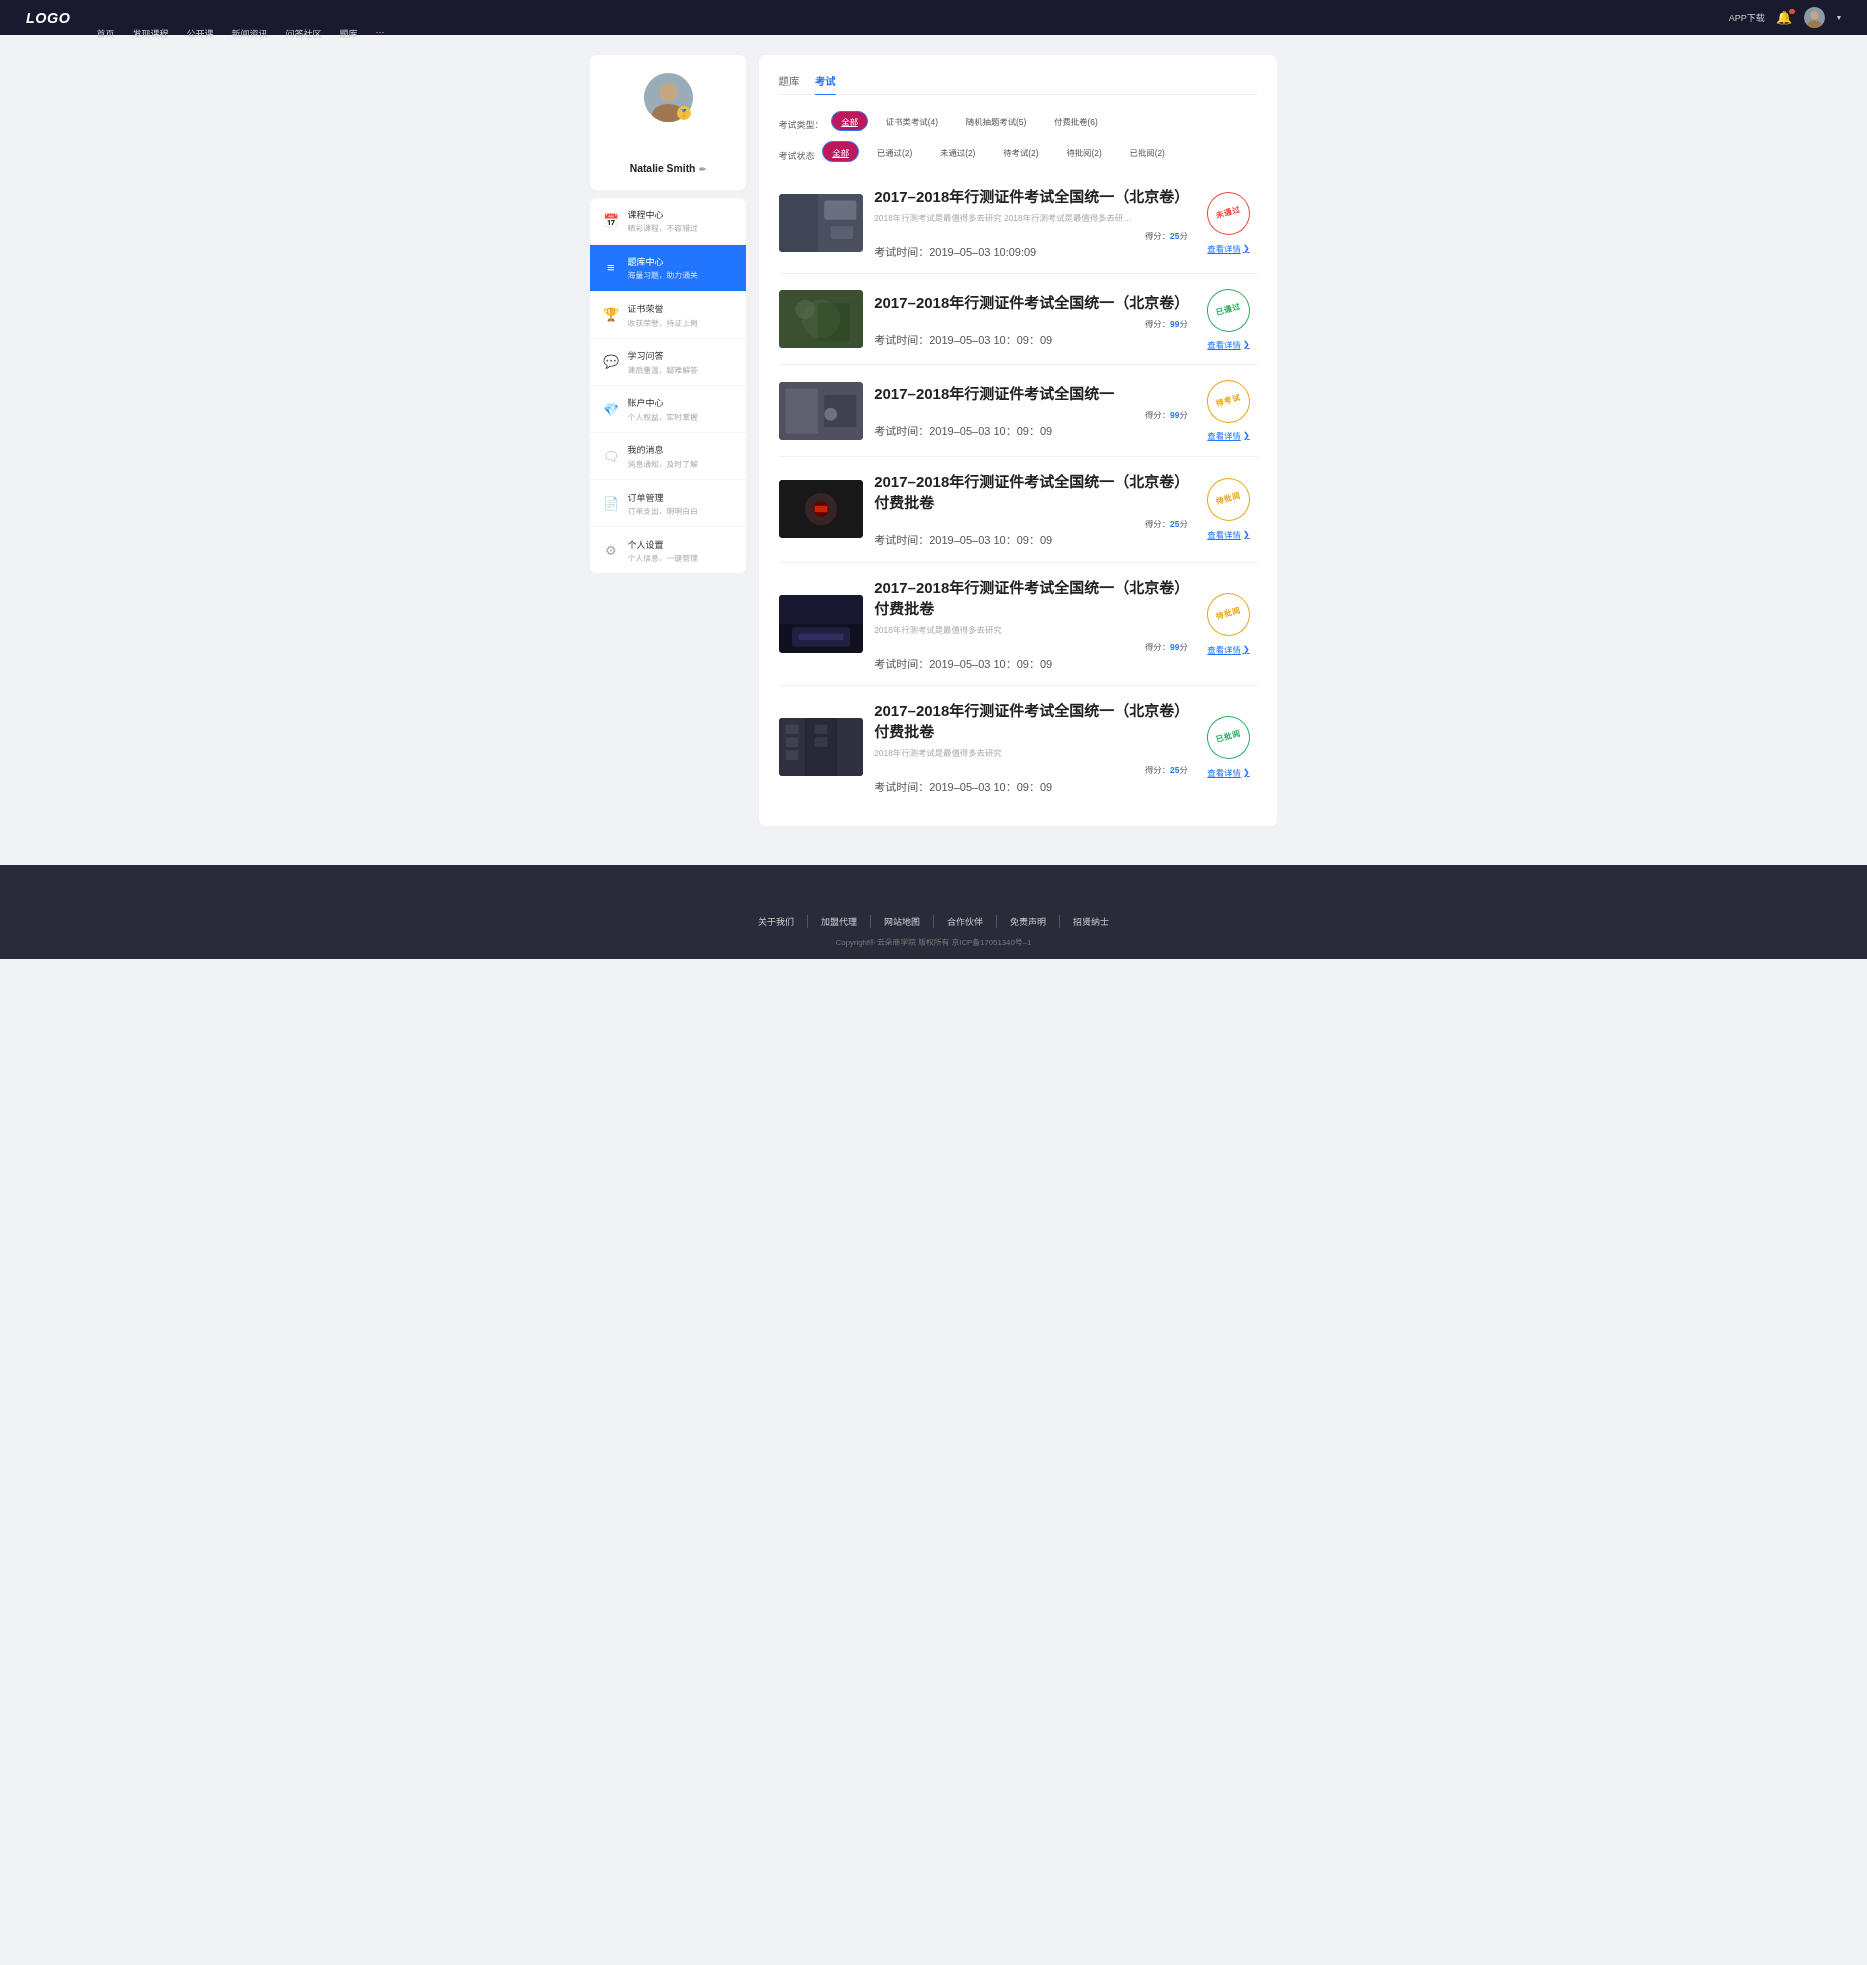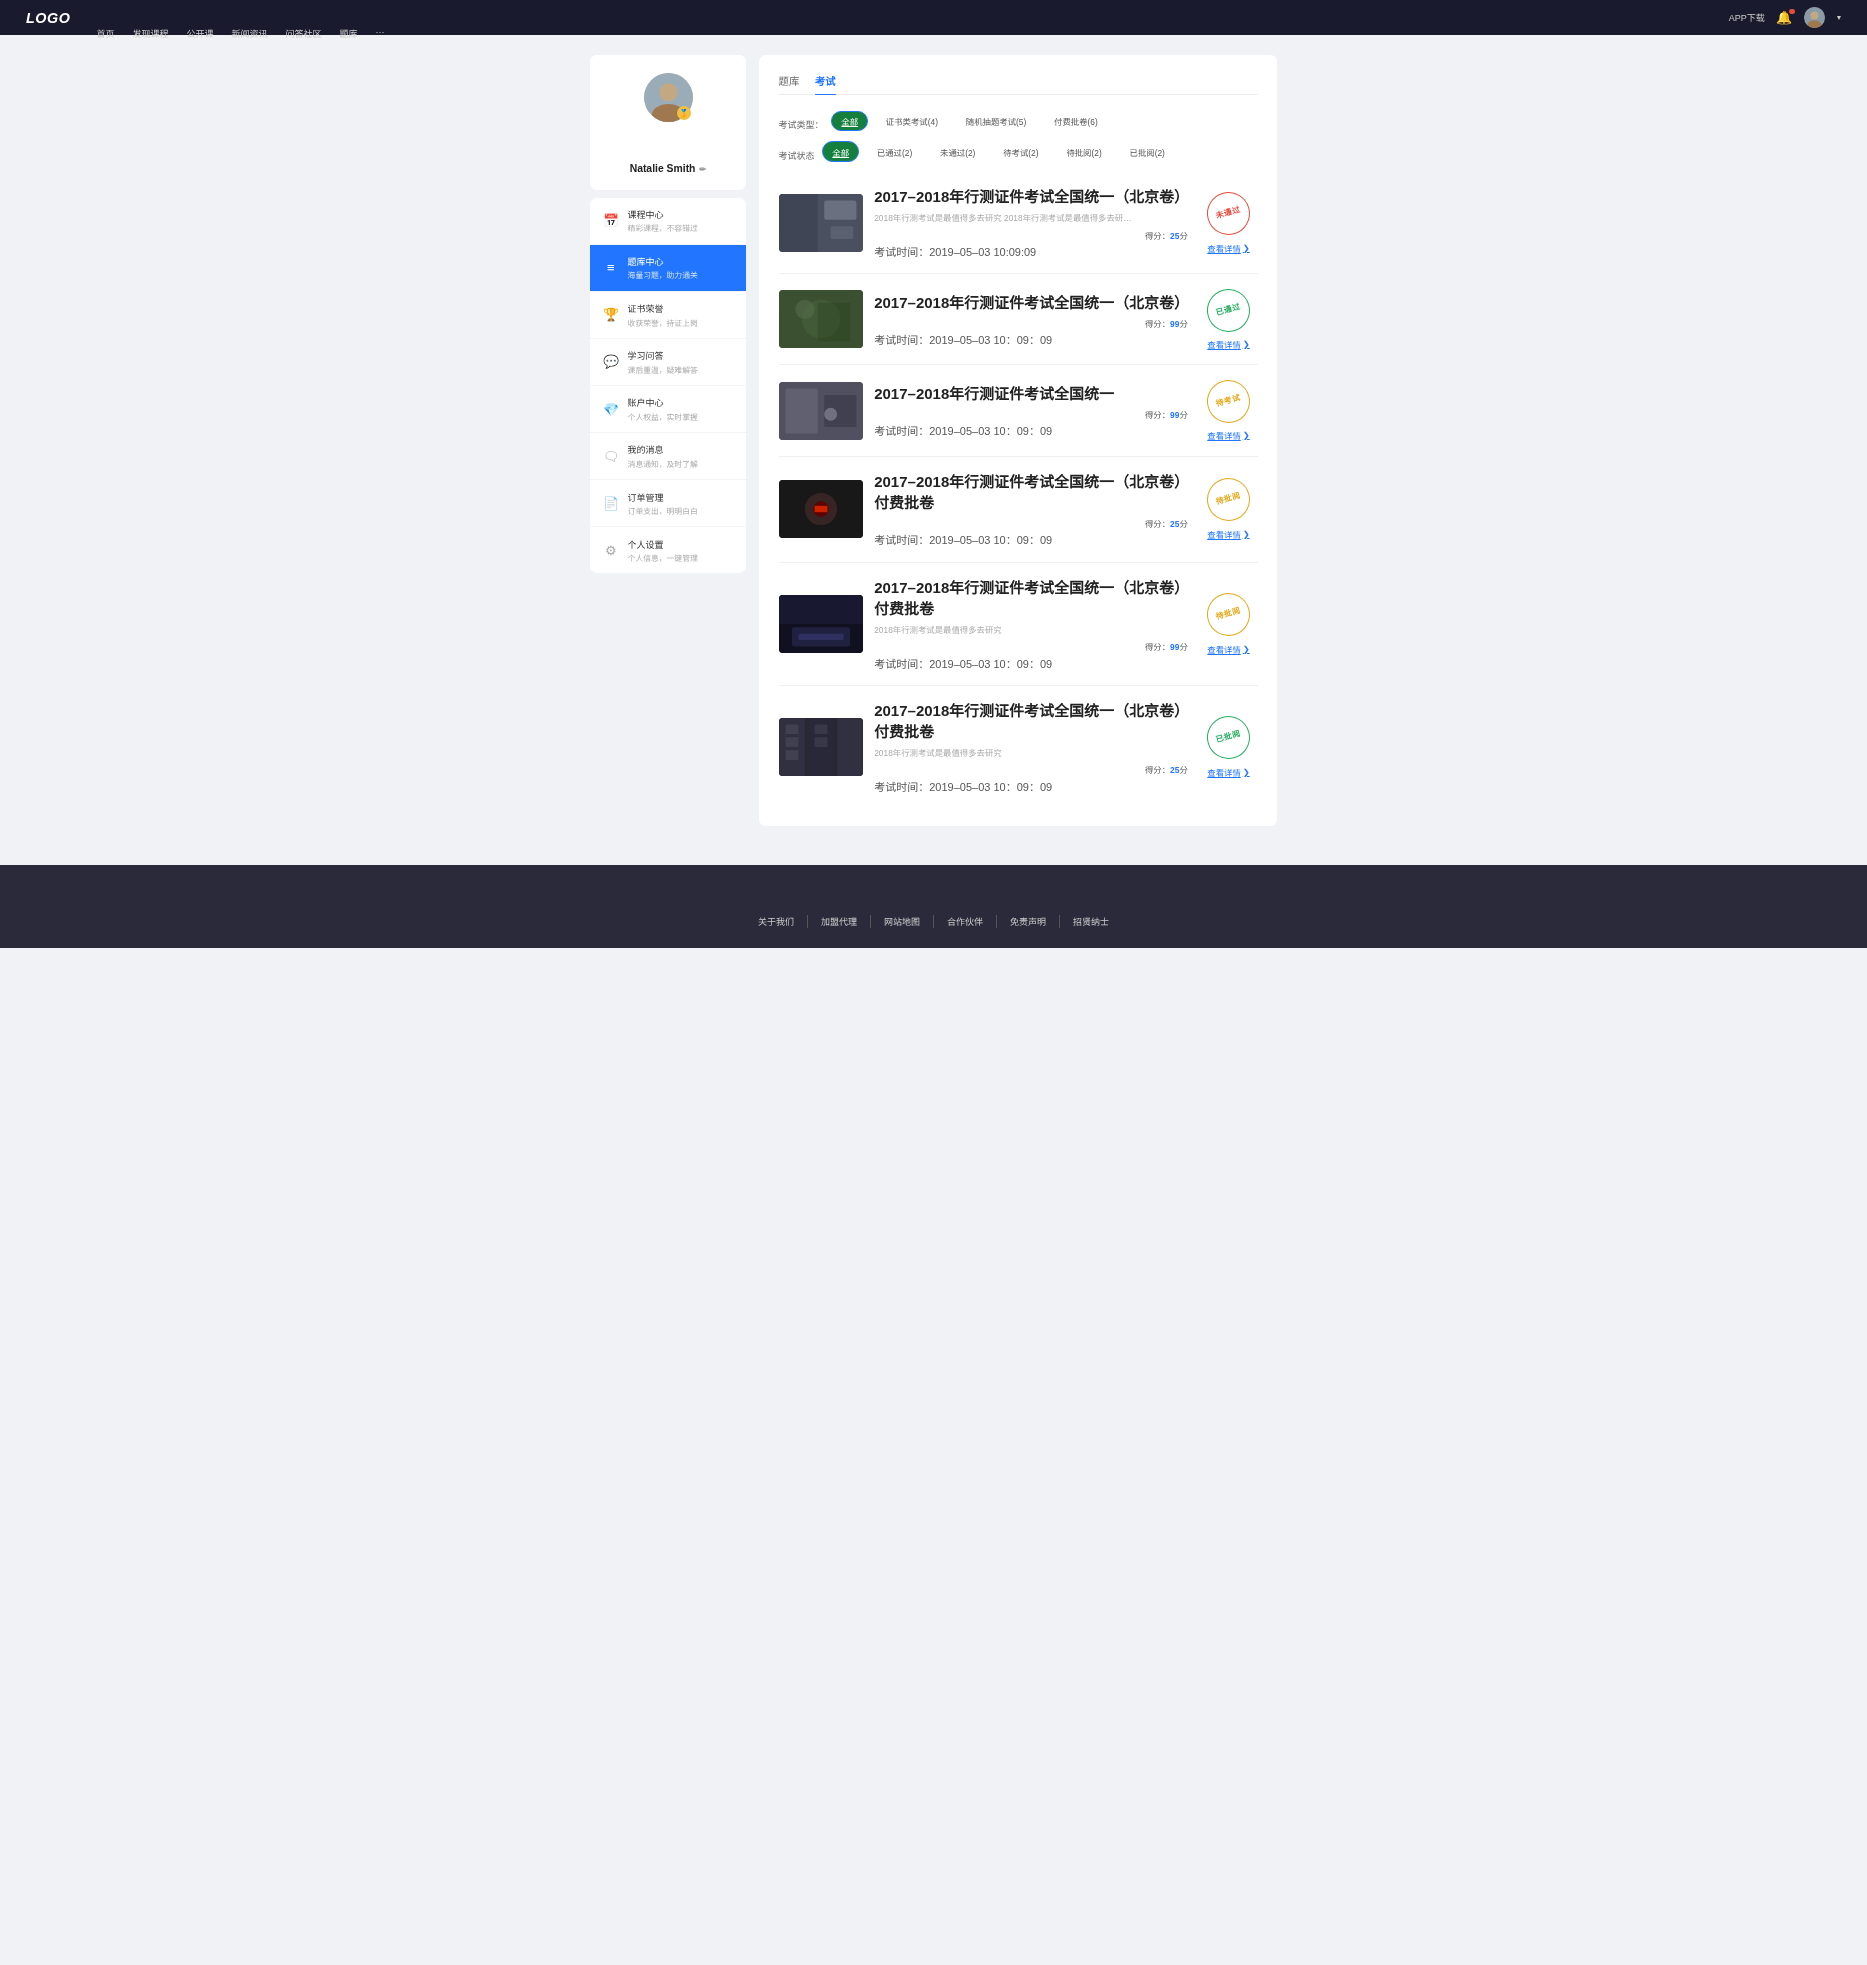--- a/index.html
+++ b/index.html
@@ -232,21 +232,21 @@
       padding: 3.2px 9px;
       border-radius: 13px;
       font-size: 8.4px;
       cursor: pointer;
       border: 0.6px solid transparent;
       background: transparent;
       color: #555;
       transition: all 0.15s;
     }
     .filter-btn.active {
-      background: #15803d;
+      background: #be185d;
       color: #fff;
       border-color: #2175ff;
       text-decoration: underline;
     }
 
     
     .exam-list { display: flex; flex-direction: column; gap: 0; }
     .exam-item {
       display: flex;
       align-items: center;
@@ -694,14 +694,15 @@
 
 <footer class="footer">
   <div class="footer-links">
     <span class="footer-link">关于我们</span>
     <span class="footer-link">加盟代理</span>
     <span class="footer-link">网站地图</span>
     <span class="footer-link">合作伙伴</span>
     <span class="footer-link">免责声明</span>
     <span class="footer-link">招贤纳士</span>
   </div>
+  <div class="footer-copy">Copyright® 云朵商学院  版权所有    京ICP备17051340号–1</div>
 </footer>
 
 
 </body></html>

